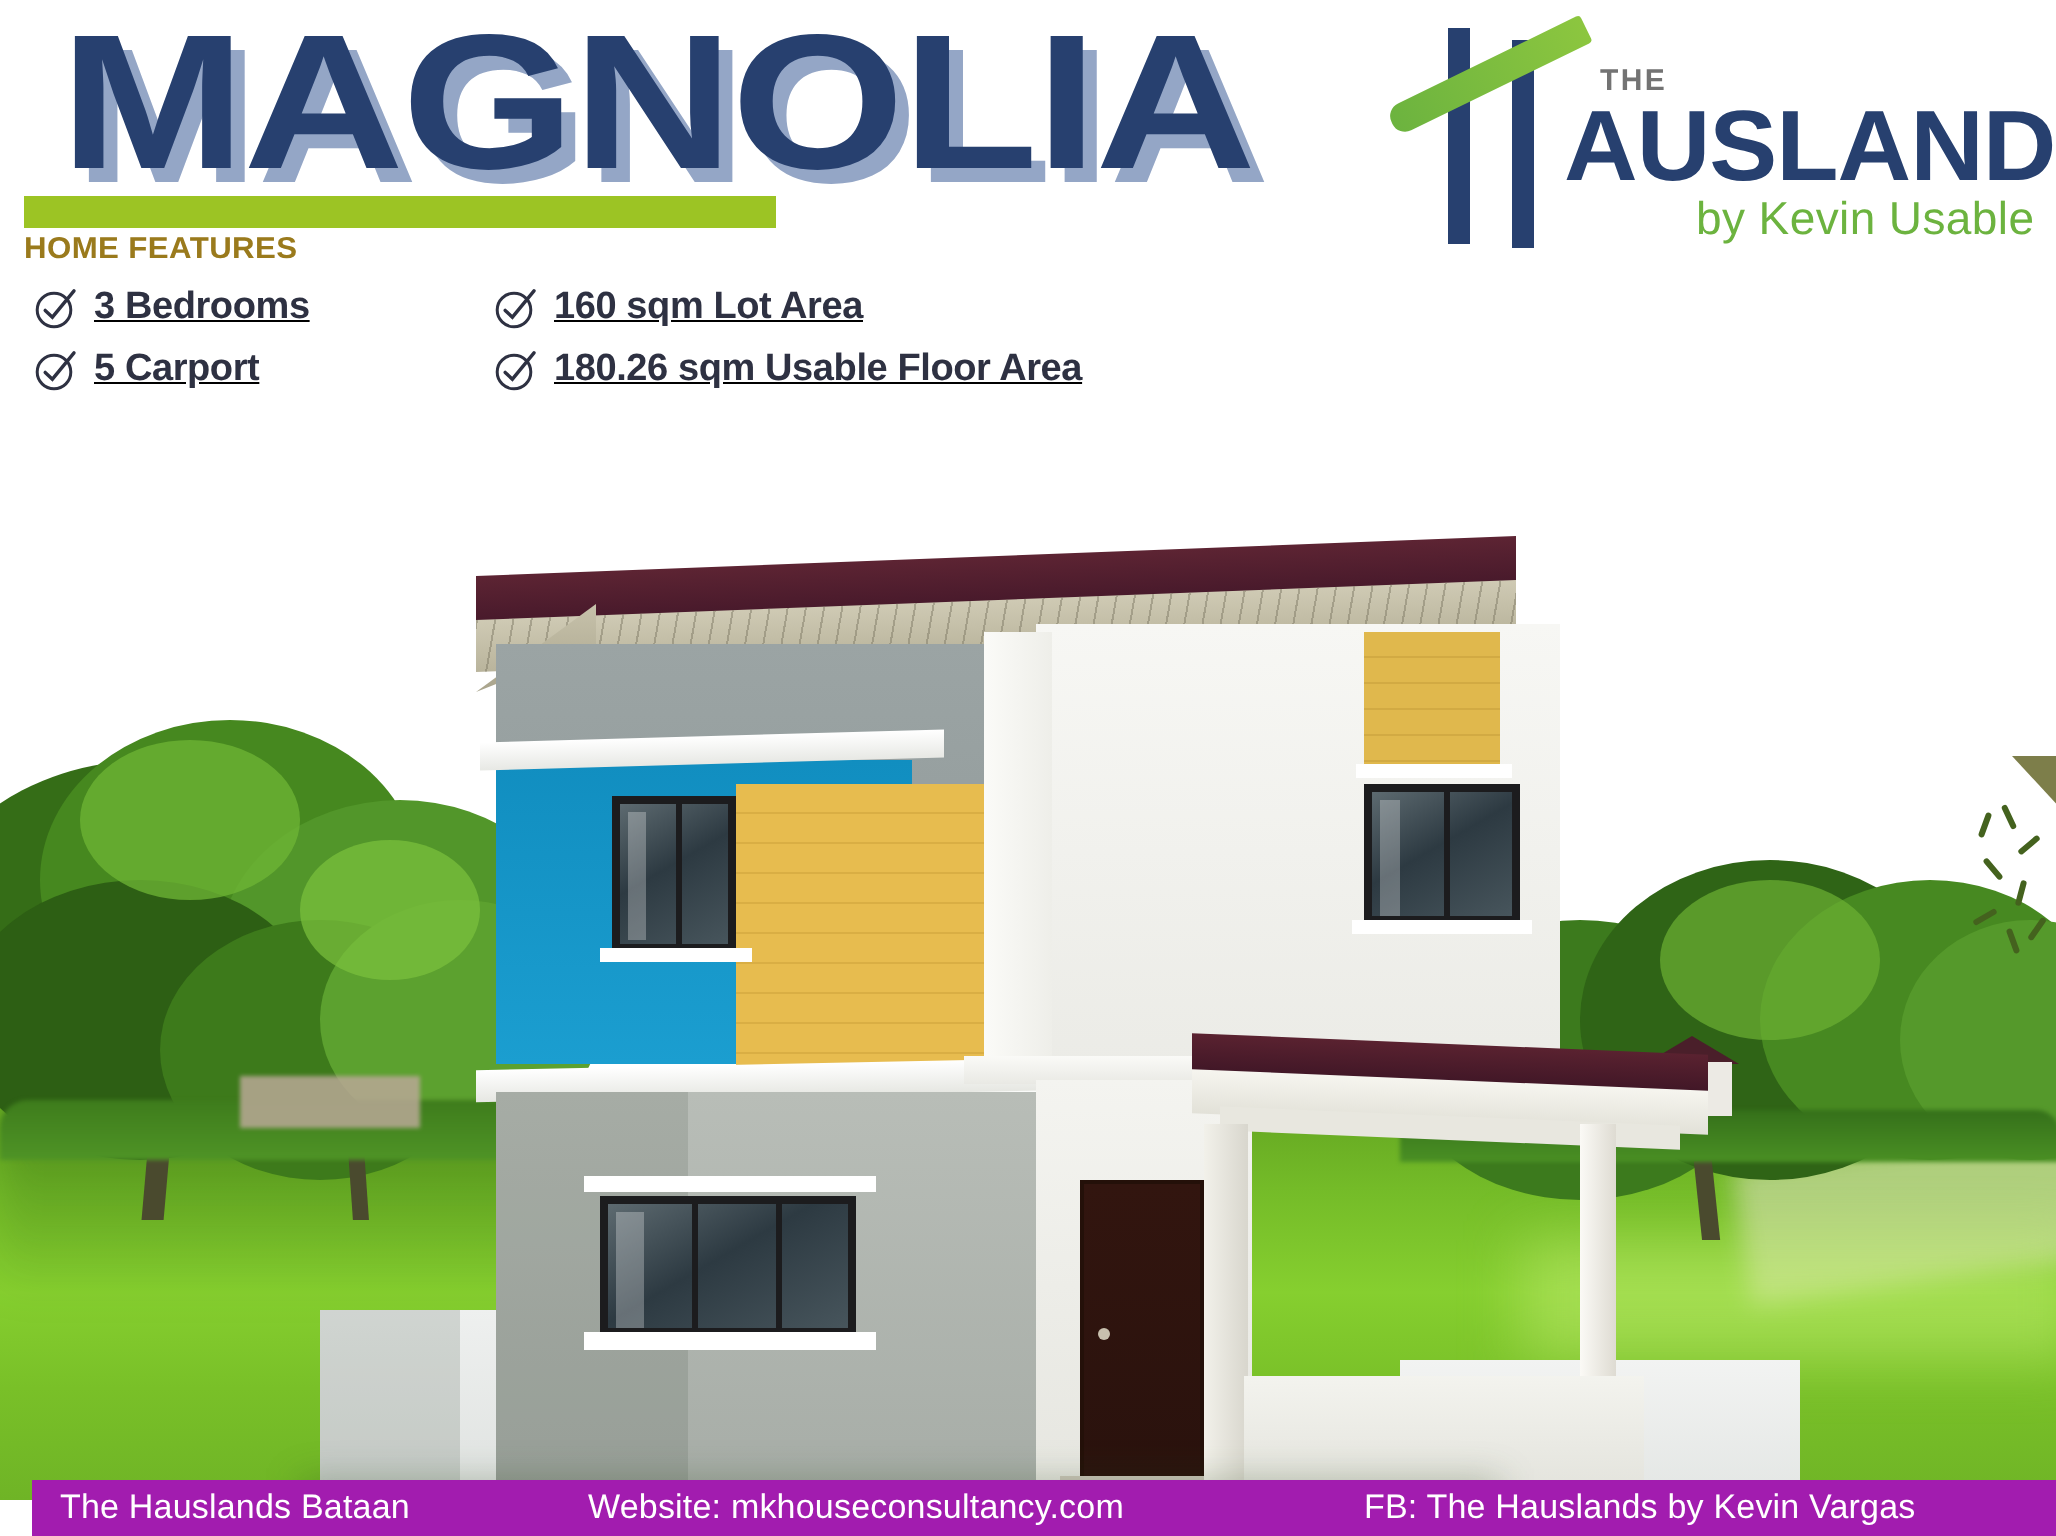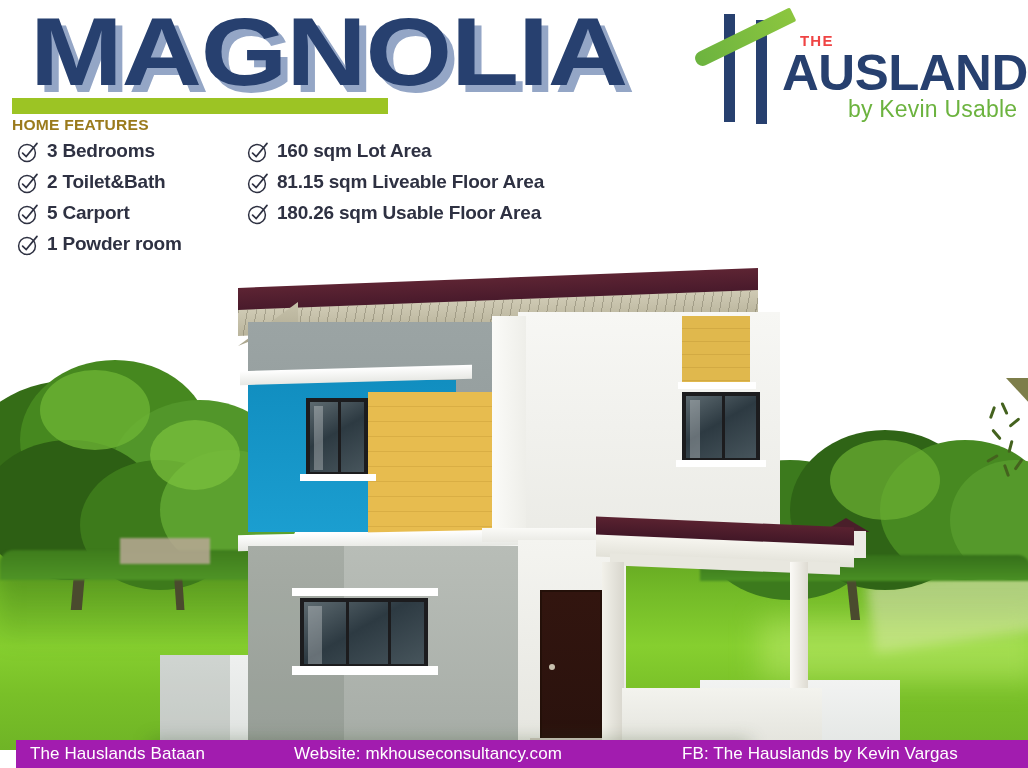--- a/index.html
+++ b/index.html
@@ -49,44 +49,45 @@
   .swoosh{
     position:absolute;left:-12px;top:40px;width:108px;height:15px;
     background:linear-gradient(90deg,#6cb33f,#8cc63f);
     transform:rotate(-26deg);
     transform-origin:left center;
     border-radius:7px 2px 2px 7px;
   }
   .logo-the{
     position:absolute;left:100px;top:22px;
     font-size:15px;font-weight:bold;letter-spacing:1.2px;
-    color:#ef4444;
+    color:#737373;
   }
   .logo-main{
     position:absolute;left:82px;top:34px;
     font-size:50px;font-weight:bold;letter-spacing:-0.5px;
     color:#27406f;
     transform:scaleX(1.02);transform-origin:left top;
     white-space:nowrap;
   }
   .logo-sub{
     position:absolute;left:148px;top:86px;
     font-size:23px;color:#6cb33f;letter-spacing:.2px;
     white-space:nowrap;
   }
 
   
   .features{position:absolute;left:0;top:140px;width:1028px;height:112px;z-index:40;}
   .col{position:absolute;}
   .col.left{left:16px;top:0;}
   .col.right{left:246px;top:0;}
   .feat{
-    display:flex;align-items:flex-start;
+    display:flex;align-items:center;
     margin-bottom:4px;
     height:27px;
+    text-decoration:underline;
   }
   .chk{width:24px;height:24px;flex:0 0 24px;margin-right:7px;position:relative;}
   .feat-label{
     font-size:19px;font-weight:bold;color:#2e3142;
     letter-spacing:-0.2px;white-space:nowrap;
   }
 
   
   .photo{position:absolute;left:0;top:150px;width:1028px;height:600px;overflow:hidden;z-index:5;}
 
@@ -393,60 +394,33 @@
         </span>
         <span class="feat-label">3 Bedrooms</span>
       </div>
       <div class="feat">
         <span class="chk">
           <svg viewBox="0 0 24 24" width="24" height="24">
             <circle cx="11" cy="13" r="8.4" fill="none" stroke="#2e3142" stroke-width="1.5"></circle>
             <path d="M6.6 13.2 L10.2 16.6 L21 3.4" fill="none" stroke="#2e3142" stroke-width="1.7" stroke-linecap="round"></path>
           </svg>
         </span>
-        <span class="feat-label">2 Toilet&amp;Bath</span>
-      </div>
-      <div class="feat">
-        <span class="chk">
-          <svg viewBox="0 0 24 24" width="24" height="24">
-            <circle cx="11" cy="13" r="8.4" fill="none" stroke="#2e3142" stroke-width="1.5"></circle>
-            <path d="M6.6 13.2 L10.2 16.6 L21 3.4" fill="none" stroke="#2e3142" stroke-width="1.7" stroke-linecap="round"></path>
-          </svg>
-        </span>
         <span class="feat-label">5 Carport</span>
-      </div>
-      <div class="feat">
-        <span class="chk">
-          <svg viewBox="0 0 24 24" width="24" height="24">
-            <circle cx="11" cy="13" r="8.4" fill="none" stroke="#2e3142" stroke-width="1.5"></circle>
-            <path d="M6.6 13.2 L10.2 16.6 L21 3.4" fill="none" stroke="#2e3142" stroke-width="1.7" stroke-linecap="round"></path>
-          </svg>
-        </span>
-        <span class="feat-label">1 Powder room</span>
       </div>
     </div>
 
     <div class="col right">
       <div class="feat">
         <span class="chk">
           <svg viewBox="0 0 24 24" width="24" height="24">
             <circle cx="11" cy="13" r="8.4" fill="none" stroke="#2e3142" stroke-width="1.5"></circle>
             <path d="M6.6 13.2 L10.2 16.6 L21 3.4" fill="none" stroke="#2e3142" stroke-width="1.7" stroke-linecap="round"></path>
           </svg>
         </span>
         <span class="feat-label">160 sqm Lot Area</span>
-      </div>
-      <div class="feat">
-        <span class="chk">
-          <svg viewBox="0 0 24 24" width="24" height="24">
-            <circle cx="11" cy="13" r="8.4" fill="none" stroke="#2e3142" stroke-width="1.5"></circle>
-            <path d="M6.6 13.2 L10.2 16.6 L21 3.4" fill="none" stroke="#2e3142" stroke-width="1.7" stroke-linecap="round"></path>
-          </svg>
-        </span>
-        <span class="feat-label">81.15 sqm Liveable Floor Area</span>
       </div>
       <div class="feat">
         <span class="chk">
           <svg viewBox="0 0 24 24" width="24" height="24">
             <circle cx="11" cy="13" r="8.4" fill="none" stroke="#2e3142" stroke-width="1.5"></circle>
             <path d="M6.6 13.2 L10.2 16.6 L21 3.4" fill="none" stroke="#2e3142" stroke-width="1.7" stroke-linecap="round"></path>
           </svg>
         </span>
         <span class="feat-label">180.26 sqm Usable Floor Area</span>
       </div>

